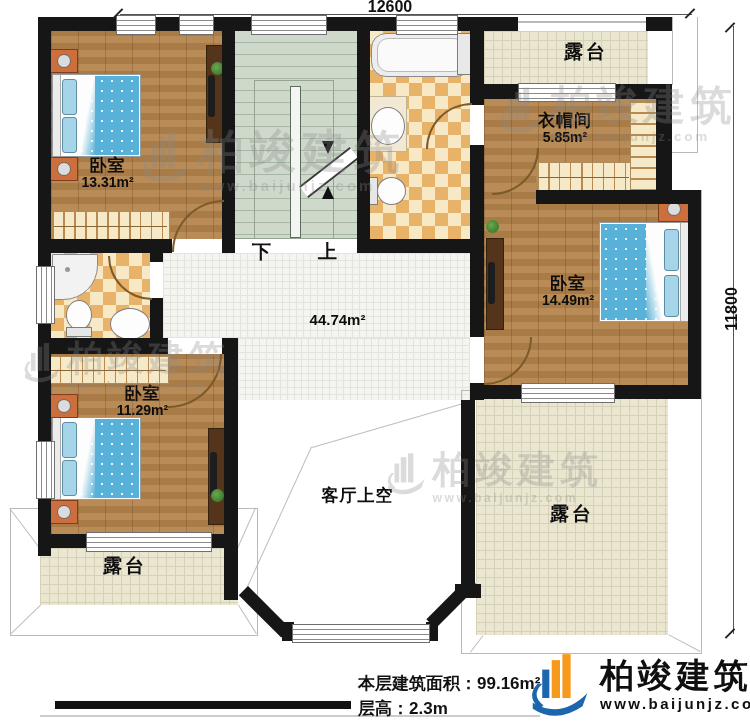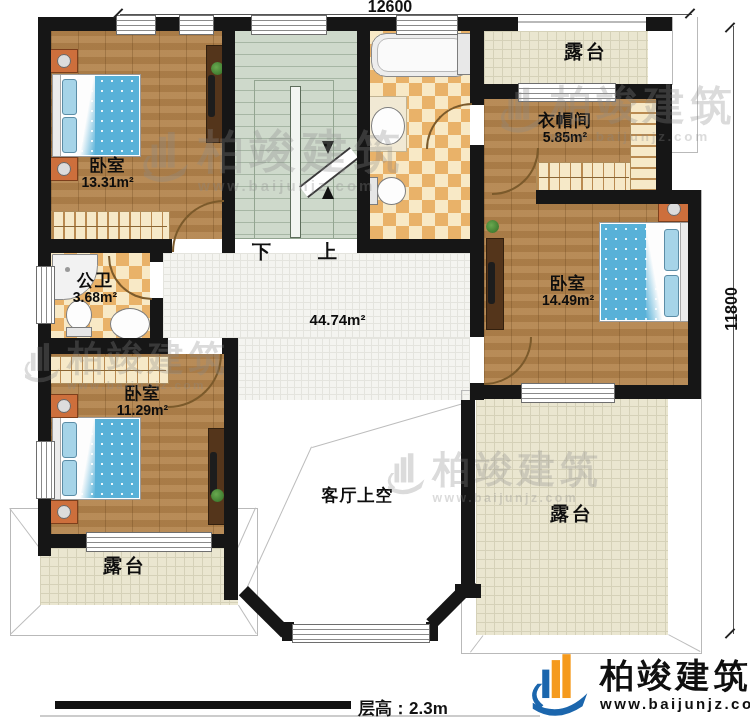--- a/index.html
+++ b/index.html
@@ -226,24 +226,20 @@
   <div class="door" style="left:108px;top:256px;width:42px;height:42px;border-bottom-width:2px;border-left-width:2px;border-bottom-left-radius:100%"></div>
   <div class="door" style="left:168px;top:354px;width:52px;height:52px;border-bottom-width:2px;border-right-width:2px;border-bottom-right-radius:100%"></div>
   <div class="door" style="left:426px;top:103px;width:44px;height:44px;border-top-width:2px;border-left-width:2px;border-top-left-radius:100%"></div>
   <div class="door" style="left:492px;top:148px;width:45px;height:45px;border-bottom-width:2px;border-right-width:2px;border-bottom-right-radius:100%"></div>
   <div class="door" style="left:484px;top:337px;width:46px;height:46px;border-bottom-width:2px;border-right-width:2px;border-bottom-right-radius:100%"></div>
 
   <div class="rlabel" style="left:60px;top:157px;width:95px">
     <div class="rname">卧室</div>
     <div class="rarea">13.31m²</div>
   </div>
-  <div class="rlabel" style="left:55px;top:272px;width:80px">
-    <div class="rname">公卫</div>
-    <div class="rarea">3.68m²</div>
-  </div>
   <div class="rlabel" style="left:95px;top:385px;width:95px">
     <div class="rname">卧室</div>
     <div class="rarea">11.29m²</div>
   </div>
   <div class="rlabel" style="left:505px;top:112px;width:120px">
     <div class="rname">衣帽间</div>
     <div class="rarea">5.85m²</div>
   </div>
   <div class="rlabel" style="left:518px;top:275px;width:100px">
     <div class="rname">卧室</div>
@@ -332,20 +328,23 @@
         </g>
       </svg>
     <div>
       <div class="wm-name">柏竣建筑</div>
       <div class="wm-url">www.baijunjz.com</div>
     </div>
   </div>
 
   <div class="title-bar"></div>
   <div class="title-thin"></div>
+  <div class="info" style="left:358px;top:672px">
+    <span>本层建筑面积：</span><span>99.16m²</span>
+  </div>
   <div class="info" style="left:358px;top:697px">
     <span>层高：</span><span>2.3m</span>
   </div>
 
   <div class="brand">
     <svg width="64" height="70" viewBox="0 0 54 58">
       <g>
         <rect x="20" y="8" width="7" height="32" fill="#f59a1d"></rect>
         <rect x="29" y="3" width="7" height="37" fill="#f59a1d"></rect>
         <rect x="12" y="16" width="6" height="24" fill="#1b66ad"></rect>

